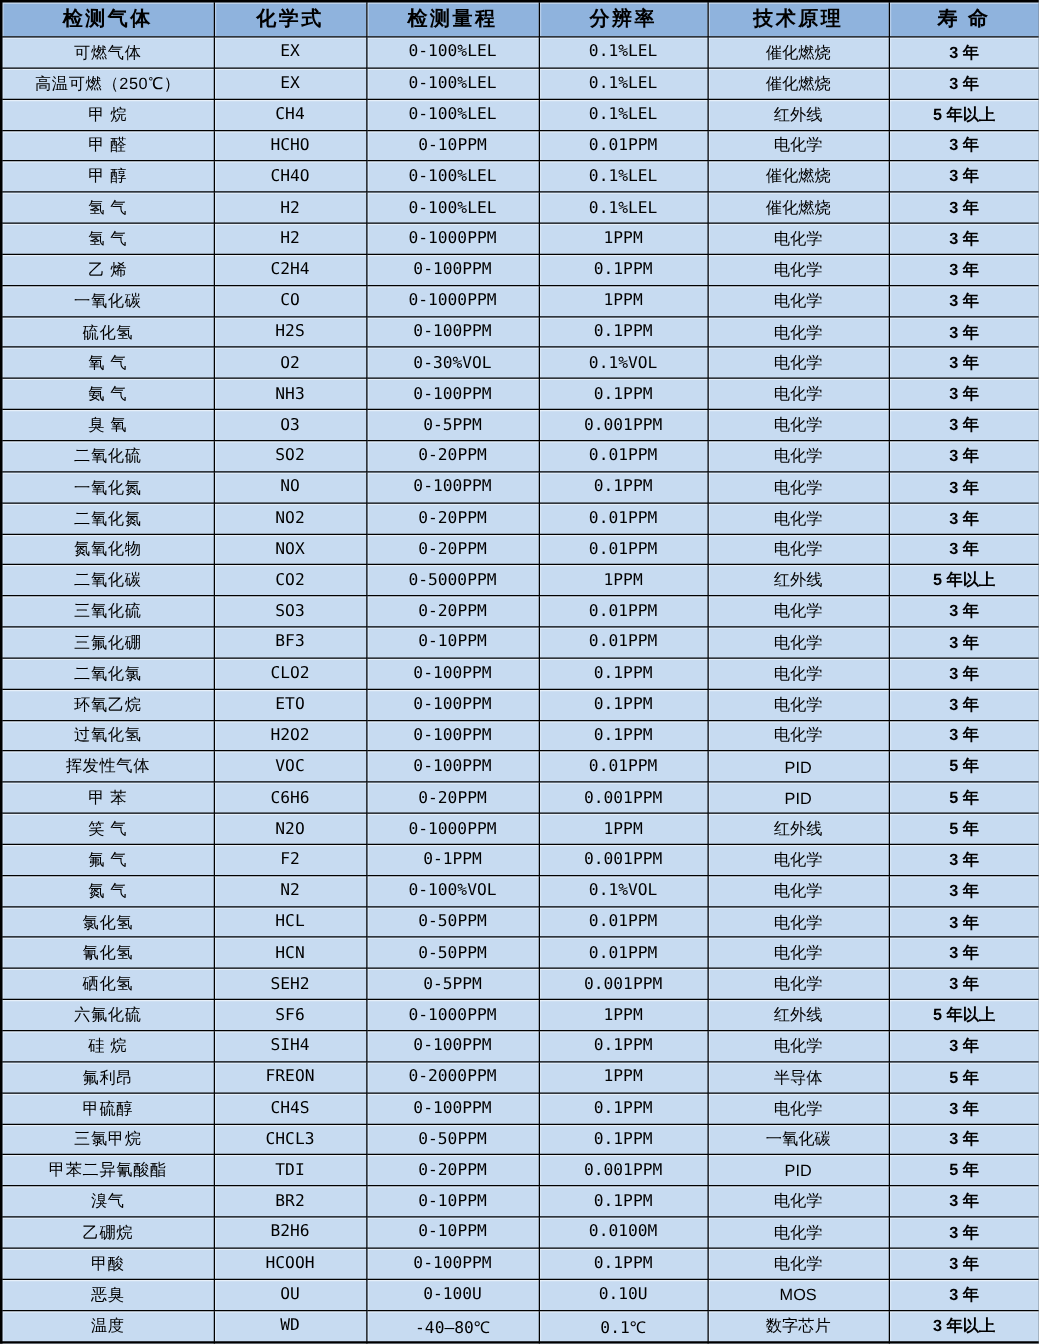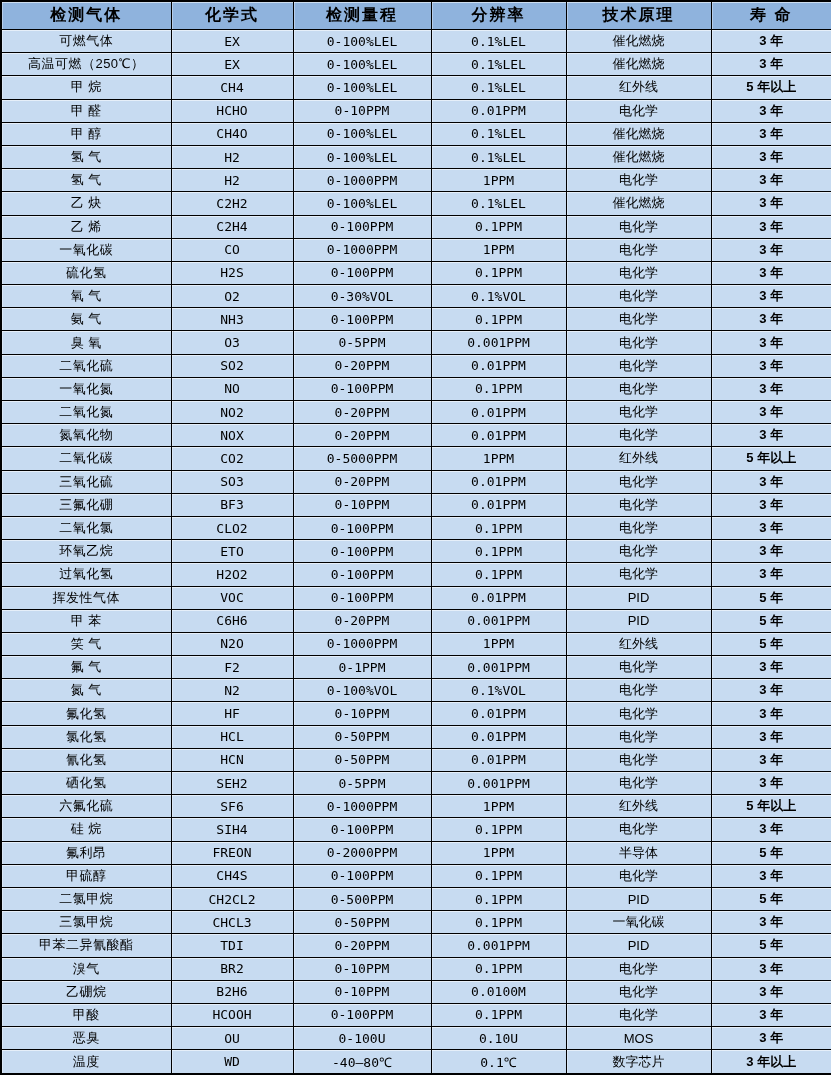--- a/index.html
+++ b/index.html
@@ -133,28 +133,20 @@
         </tr>
         <tr>
           <td class="col0">氢 气</td>
           <td class="col1">H2</td>
           <td class="col2">0-1000PPM</td>
           <td class="col3">1PPM</td>
           <td class="col4">电化学</td>
           <td class="col5">3 年</td>
         </tr>
         <tr>
-          <td class="col0">乙 炔</td>
-          <td class="col1">C2H2</td>
-          <td class="col2">0-100%LEL</td>
-          <td class="col3">0.1%LEL</td>
-          <td class="col4">催化燃烧</td>
-          <td class="col5">3 年</td>
-        </tr>
-        <tr>
           <td class="col0">乙 烯</td>
           <td class="col1">C2H4</td>
           <td class="col2">0-100PPM</td>
           <td class="col3">0.1PPM</td>
           <td class="col4">电化学</td>
           <td class="col5">3 年</td>
         </tr>
         <tr>
           <td class="col0">一氧化碳</td>
           <td class="col1">CO</td>
@@ -309,28 +301,20 @@
         </tr>
         <tr>
           <td class="col0">氮 气</td>
           <td class="col1">N2</td>
           <td class="col2">0-100%VOL</td>
           <td class="col3">0.1%VOL</td>
           <td class="col4">电化学</td>
           <td class="col5">3 年</td>
         </tr>
         <tr>
-          <td class="col0">氟化氢</td>
-          <td class="col1">HF</td>
-          <td class="col2">0-10PPM</td>
-          <td class="col3">0.01PPM</td>
-          <td class="col4">电化学</td>
-          <td class="col5">3 年</td>
-        </tr>
-        <tr>
           <td class="col0">氯化氢</td>
           <td class="col1">HCL</td>
           <td class="col2">0-50PPM</td>
           <td class="col3">0.01PPM</td>
           <td class="col4">电化学</td>
           <td class="col5">3 年</td>
         </tr>
         <tr>
           <td class="col0">氰化氢</td>
           <td class="col1">HCN</td>
@@ -371,28 +355,20 @@
           <td class="col4">半导体</td>
           <td class="col5">5 年</td>
         </tr>
         <tr>
           <td class="col0">甲硫醇</td>
           <td class="col1">CH4S</td>
           <td class="col2">0-100PPM</td>
           <td class="col3">0.1PPM</td>
           <td class="col4">电化学</td>
           <td class="col5">3 年</td>
-        </tr>
-        <tr>
-          <td class="col0">二氯甲烷</td>
-          <td class="col1">CH2CL2</td>
-          <td class="col2">0-500PPM</td>
-          <td class="col3">0.1PPM</td>
-          <td class="col4">PID</td>
-          <td class="col5">5 年</td>
         </tr>
         <tr>
           <td class="col0">三氯甲烷</td>
           <td class="col1">CHCL3</td>
           <td class="col2">0-50PPM</td>
           <td class="col3">0.1PPM</td>
           <td class="col4">一氧化碳</td>
           <td class="col5">3 年</td>
         </tr>
         <tr>

